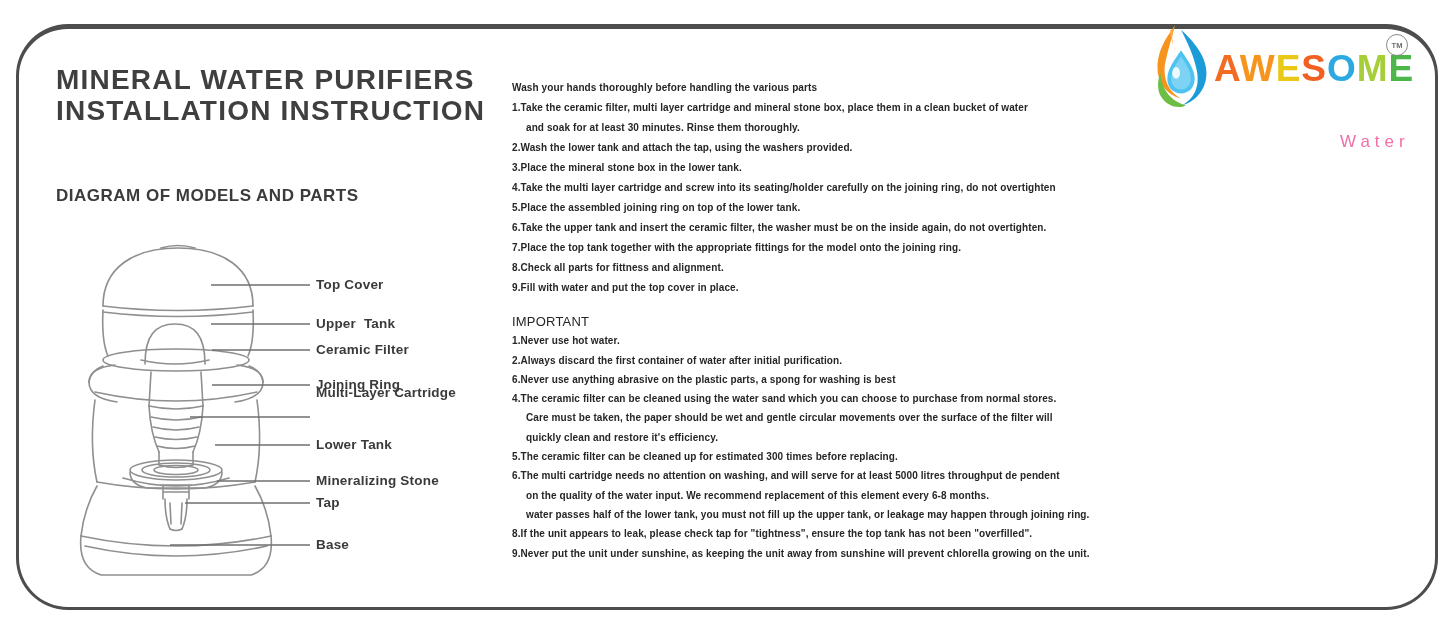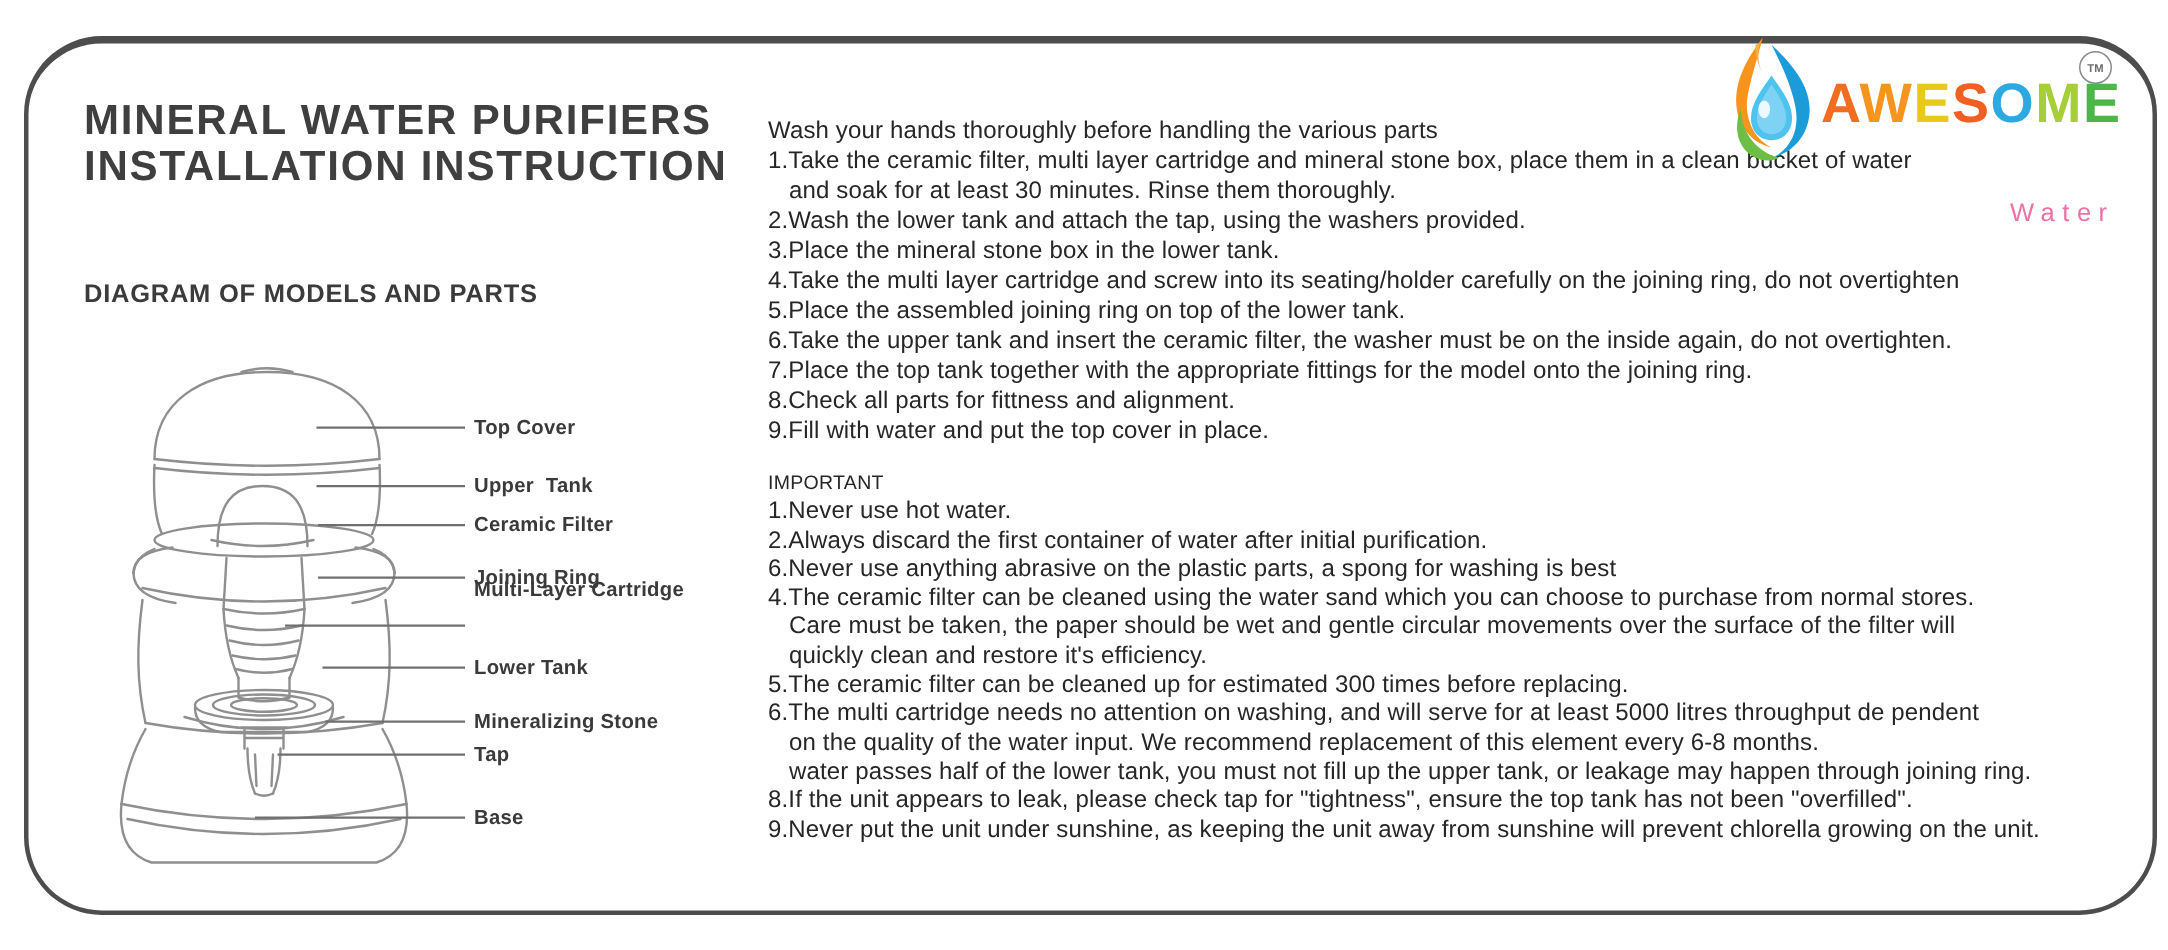--- a/index.html
+++ b/index.html
@@ -7,21 +7,21 @@
   #page{position:relative;width:1445px;height:633px;background:#fff;overflow:hidden;}
   #card{position:absolute;left:16px;top:24px;width:1422px;height:586px;
         border:3px solid #4d4d4d;border-top-width:5px;border-radius:52px;box-sizing:border-box;}
   .title{position:absolute;left:56px;top:44px;font-size:28px;font-weight:700;
          letter-spacing:1.2px;color:#3f3f3f;line-height:31px;white-space:pre;margin-top:20px;}
   .diagram-heading{position:absolute;left:56px;top:186px;font-size:17px;font-weight:700;
          letter-spacing:.5px;color:#3b3b3b;white-space:pre;}
   .part-label{position:absolute;left:316px;font-size:13.5px;font-weight:700;color:#3a3a3a;
          letter-spacing:.2px;white-space:pre;}
   .col{position:absolute;left:512px;top:78px;width:915px;color:#262626;}
-  .line{font-size:16px;font-weight:400;line-height:20px;white-space:nowrap;letter-spacing:.1px;}
+  .line{font-size:10px;font-weight:700;line-height:20px;white-space:nowrap;letter-spacing:.1px;}
   .imp .line{line-height:19.3px;}
   .indent{padding-left:14px;}
   .imp{margin-top:14px;}
   .imp-title{font-size:13px;font-weight:400;line-height:19.3px;letter-spacing:.2px;}
   
   #logo{position:absolute;left:1148px;top:22px;width:280px;height:92px;}
   #drop-icon{position:absolute;left:4px;top:2px;width:60px;height:88px;}
   #brand{position:absolute;left:66px;top:28px;font-size:37px;font-weight:800;
          letter-spacing:1px;line-height:38px;white-space:pre;}
   #brand-sub{position:absolute;left:192px;top:62px;font-size:17px;color:#F06FA7;

